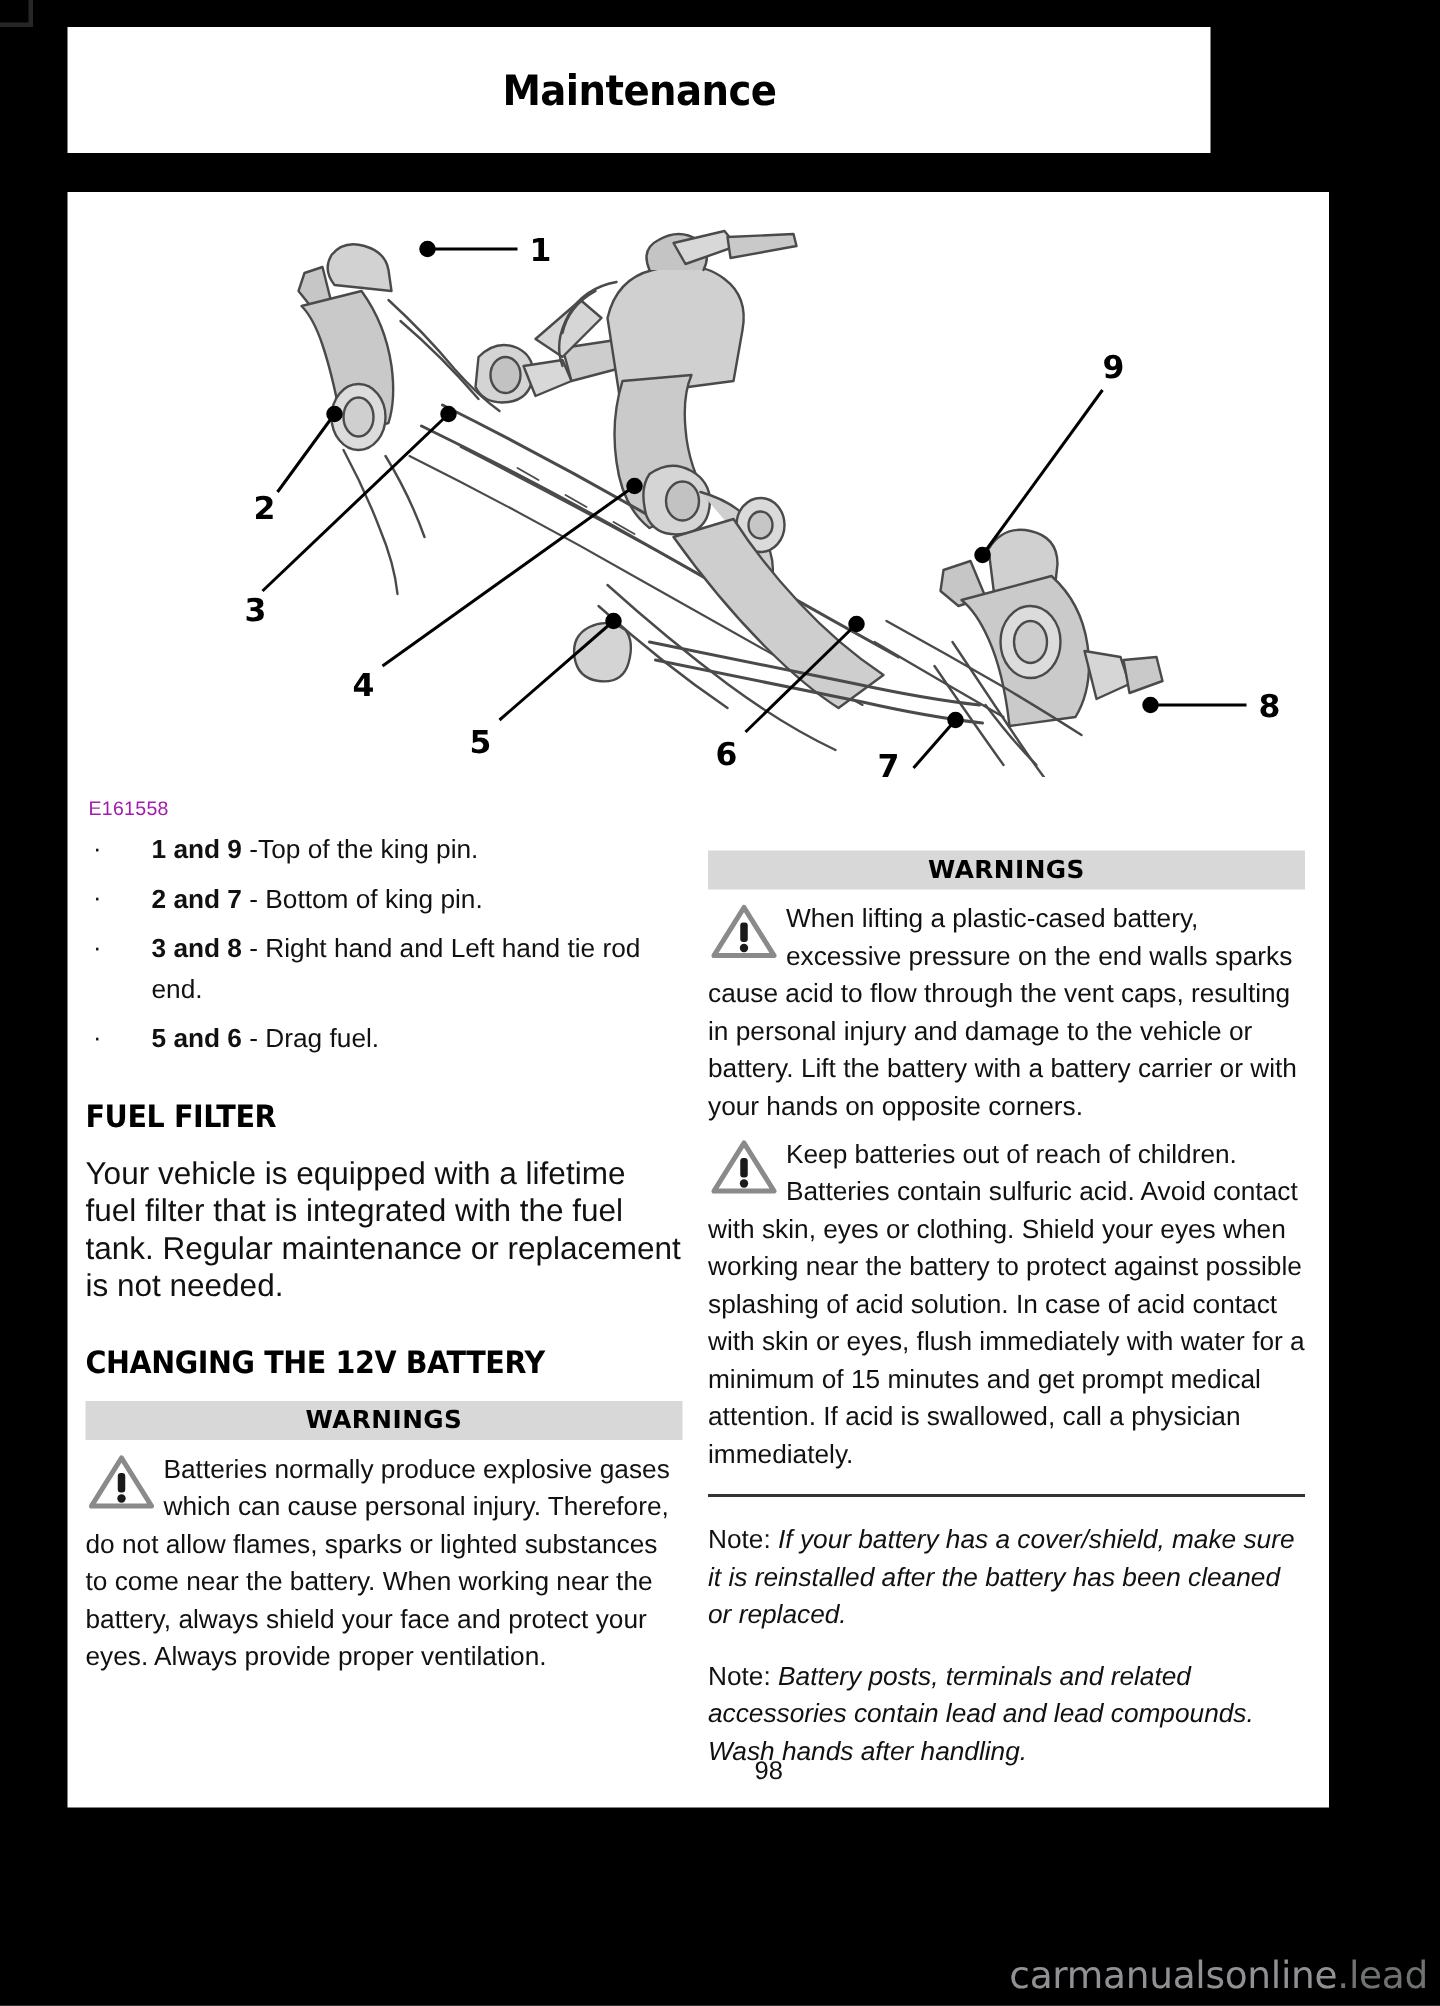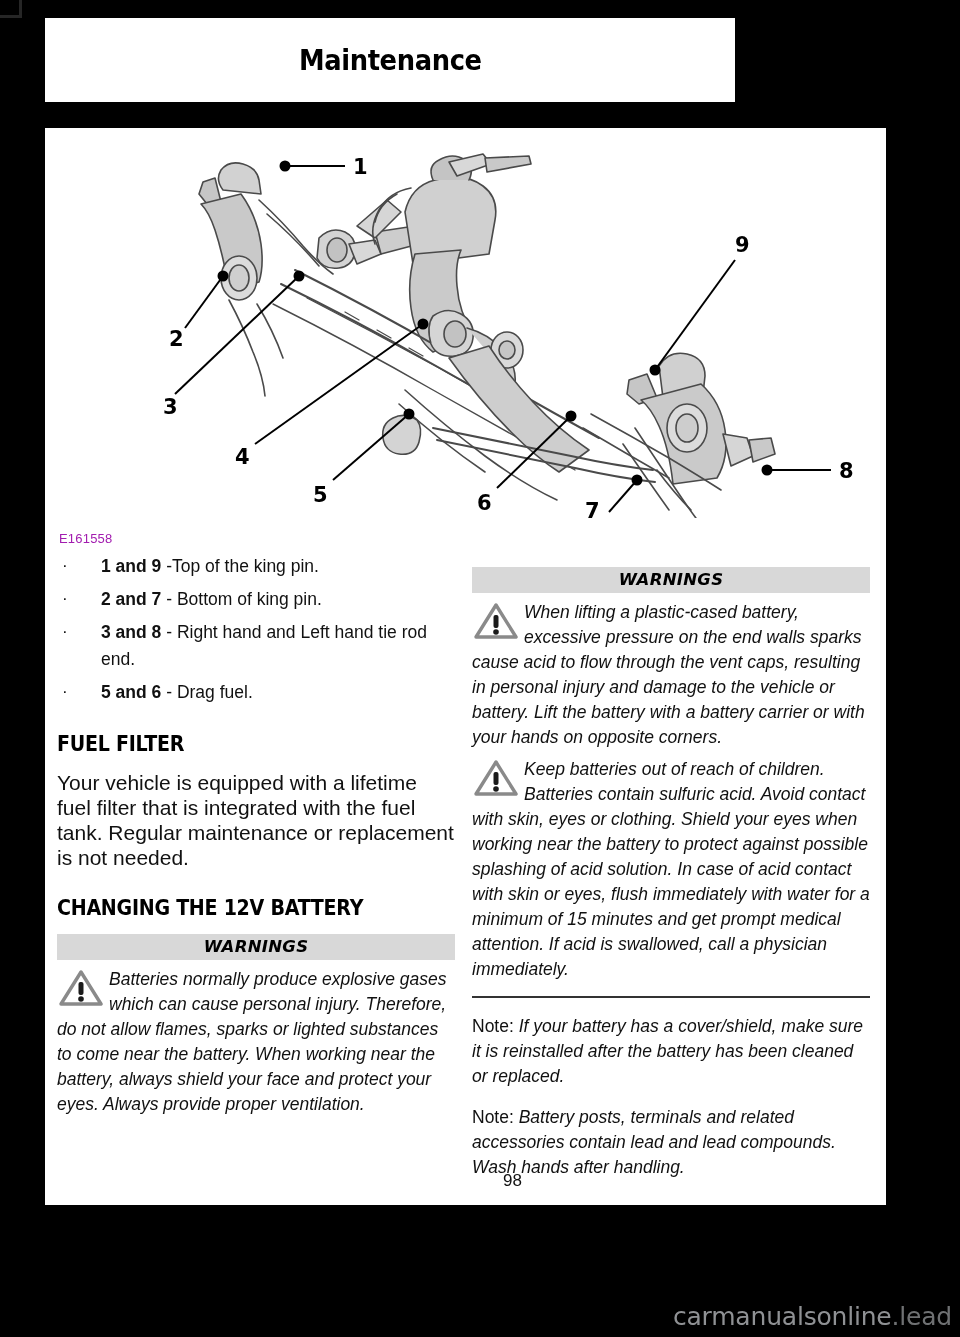--- a/index.html
+++ b/index.html
@@ -25,21 +25,21 @@
     left: 0px; top: 0px;
     width: 22px; height: 18px;
     border-right: 3px solid #262626;
     border-bottom: 3px solid #262626;
   }
 
   
   .page-header {
     position: absolute;
     left: 45px; top: 18px;
-    width: 690px; height: 84px;
+    width: 762px; height: 84px;
     background: #ffffff;
     display: flex;
     align-items: center;
     justify-content: center;
   }
   .chapter-title {
     font-family: "DejaVu Sans", sans-serif;
     font-weight: bold;
     font-size: 28px;
     letter-spacing: -0.4px;
@@ -118,21 +118,21 @@
 
   
   .body-text {
     font-size: 21px;
     line-height: 25px;
     color: #111111;
     margin-bottom: 14px;
   }
 
   
-  .warnings-box { margin-top: 14px; font-style: italic; }
+  .warnings-box { margin-top: 14px; }
   .warnings-title {
     background: #d8d8d8;
     text-align: center;
     font-family: "DejaVu Sans", sans-serif;
     font-weight: bold;
     font-size: 16.5px;
     letter-spacing: 0.3px;
     color: #000000;
     padding: 3px 0 4px 0;
   }

